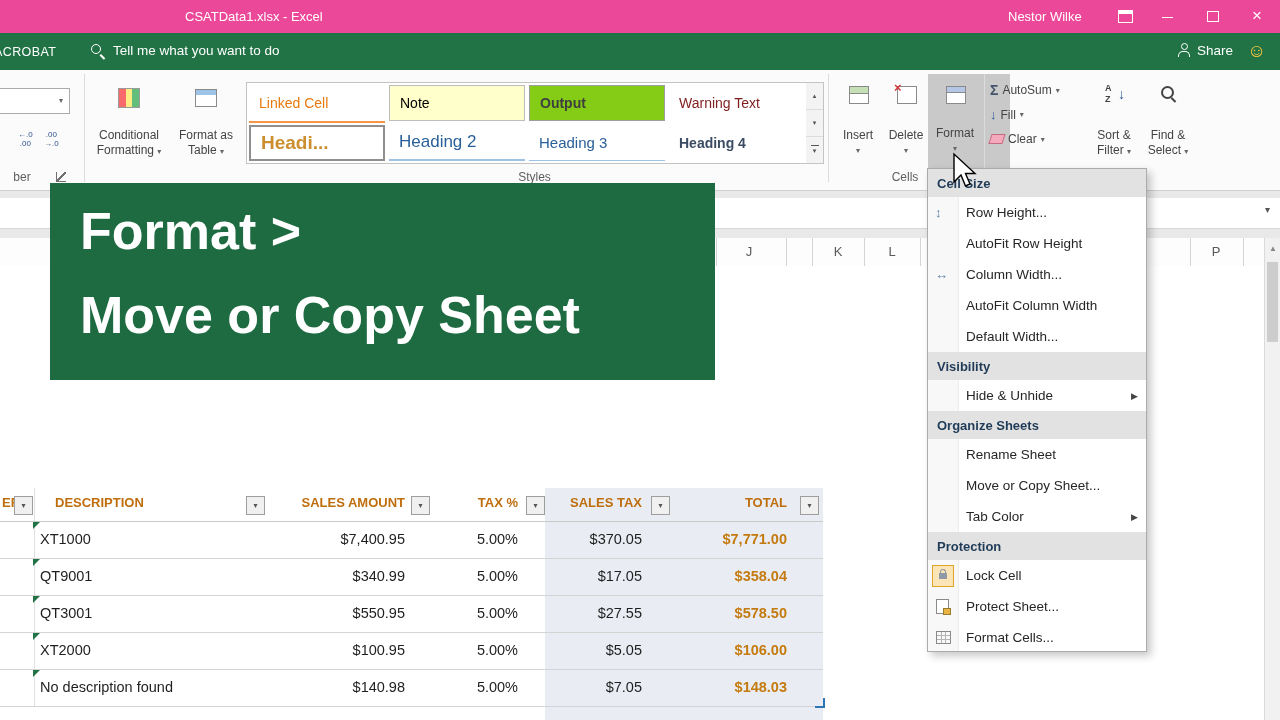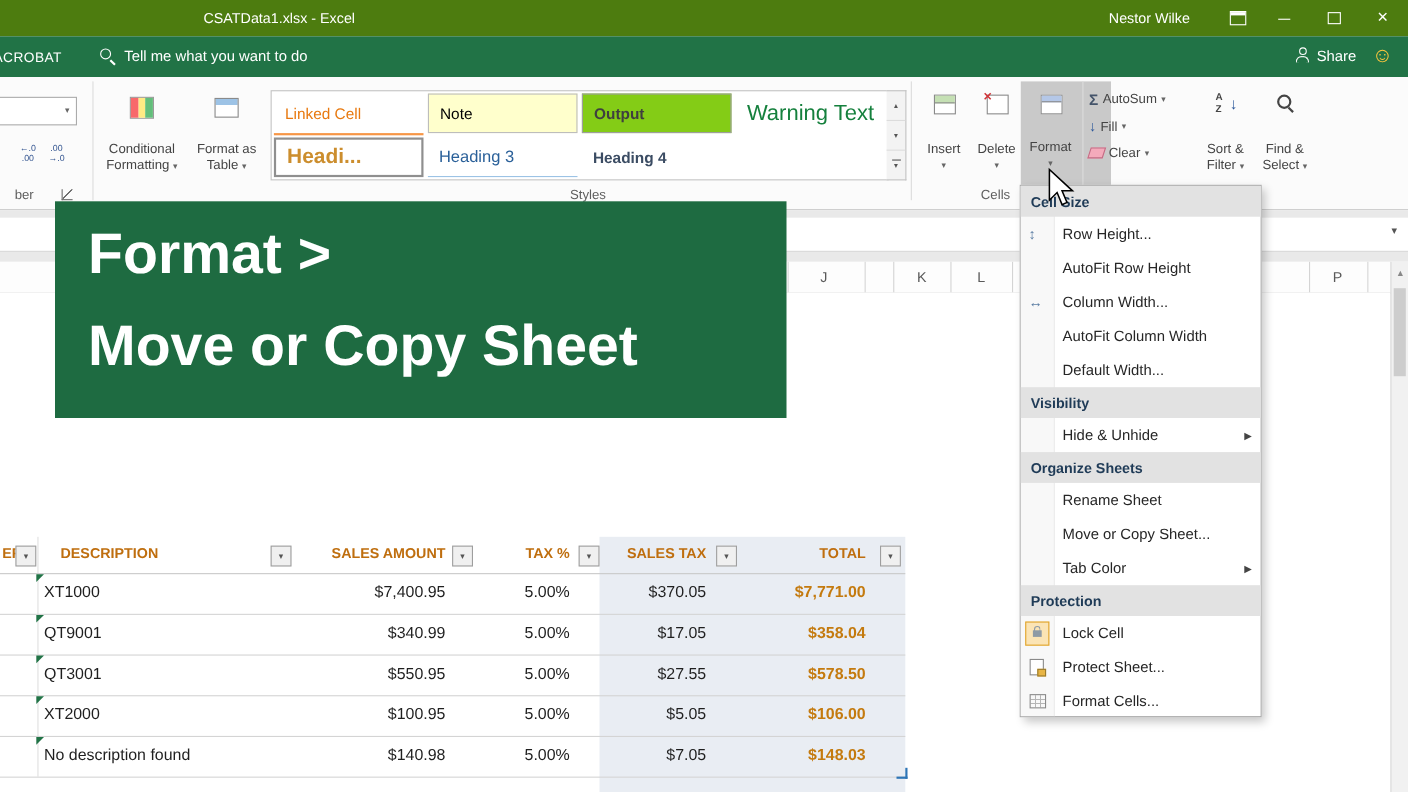--- a/index.html
+++ b/index.html
@@ -1,20 +1,20 @@
 <!DOCTYPE html>
 <html><head>
 <meta charset="utf-8">
 <style>
   html,body{margin:0;padding:0;background:#fff;font-family:"Liberation Sans",sans-serif;}
   #stage{position:relative;width:1280px;height:720px;overflow:hidden;background:#fff;}
   .abs{position:absolute;}
 
   
-  #titlebar{left:0;top:0;width:1280px;height:33px;background:#4d7c0f;color:#fff;}
+  #titlebar{left:0;top:0;width:1280px;height:33px;background:#ec4899;color:#fff;}
   .tb-text{position:absolute;font-size:13px;color:#fff;white-space:nowrap;}
   .ic-ribopts{position:absolute;width:13px;height:11px;border:1.4px solid #fff;}
   .ic-ribopts::before{content:"";position:absolute;left:0;right:0;top:0;height:3px;background:#fff;}
   .ic-min{position:absolute;width:11px;height:0;border-bottom:1.6px solid #fff;}
   .ic-restore{position:absolute;width:10px;height:9px;border:1.4px solid #fff;}
   .ic-close{position:absolute;font-size:17px;color:#fff;line-height:17px;}
 
   
   #tabrow{left:0;top:33px;width:1280px;height:37px;background:#217346;color:#fff;}
   .mag{position:absolute;width:15px;height:15px;color:#fff;}
@@ -54,21 +54,21 @@
   .ic-find::after{content:"";position:absolute;left:13px;top:13px;width:6px;height:2px;background:currentColor;transform:rotate(45deg);transform-origin:0 0;}
   .launcher{position:absolute;width:9px;height:9px;border-left:1.5px solid #6f6f6f;border-bottom:1.5px solid #6f6f6f;background:linear-gradient(135deg,transparent 42%,#6f6f6f 42%,#6f6f6f 56%,transparent 56%);}
   .fmt-active{position:absolute;background:#c9c9c9;padding-left:28px;}
 
   
   #gallery{position:absolute;left:246px;top:12px;width:560px;height:80px;background:#fff;border:1px solid #c3c3c3;display:grid;grid-template-columns:repeat(4,1fr);grid-template-rows:1fr 1fr;}
   .gcell{position:relative;display:flex;align-items:center;padding-left:10px;margin:2px;overflow:hidden;white-space:nowrap;}
   .st-linked{color:#E8790F;font-size:14px;border-bottom:2px solid #F79646;margin-bottom:0;}
   .st-note{background:#FFFFCC;border:1px solid #BDBDBD;color:#000;font-size:14px;}
   .st-output{background:#84cc16;border:1px solid #9e9e9e;color:#3F3F3F;font-weight:bold;font-size:14px;}
-  .st-warning{color:#15803d;font-size:20px;}
+  .st-warning{color:#7f1d1d;font-size:14px;}
   .st-h1{color:#CC8E2E;font-weight:bold;font-size:19px;border:2px solid #8f8f8f;}
   .st-h2{color:#2A6099;font-size:17px;border-bottom:2px solid #9CC3E5;}
   .st-h3{color:#2A6099;font-size:15px;border-bottom:1px solid #9CC3E5;}
   .st-h4{color:#3B4C63;font-weight:bold;font-size:14px;text-align:right;}
   #galscroll{position:absolute;left:806px;top:12px;width:17px;height:80px;border:1px solid #c3c3c3;border-left:none;background:#f3f3f3;display:flex;flex-direction:column;}
   #galscroll span{flex:1;display:flex;align-items:center;justify-content:center;font-size:7px;color:#555;border-bottom:1px solid #dcdcdc;}
   #galscroll span:last-child{border-bottom:none;flex-direction:column;}
   .morebar{width:8px;border-top:1.5px solid #555;margin-bottom:1px;}
 
   
@@ -166,20 +166,21 @@
       <span class="ic-fat" style="left:23px;top:13px;"></span>
       <div class="rb-label" style="left:0;top:52px;width:68px;"><span>Format as Table</span> <span class="arrow">▾</span></div>
     </div>
 
     <div id="gallery">
       <div class="gcell st-linked">Linked Cell</div>
       <div class="gcell st-note">Note</div>
       <div class="gcell st-output">Output</div>
       <div class="gcell st-warning">Warning Text</div>
       <div class="gcell st-h1">Headi...</div>
+      <div class="gcell st-h2">Heading 2</div>
       <div class="gcell st-h3">Heading 3</div>
       <div class="gcell st-h4">Heading 4</div>
     </div>
     <div id="galscroll">
       <span>▴</span>
       <span>▾</span>
       <span><i class="morebar"></i>▾</span>
     </div>
     <div class="grp-label" style="left:246px;top:100px;width:577px;">Styles</div>
     <div class="rsep" style="left:828px;"></div>

